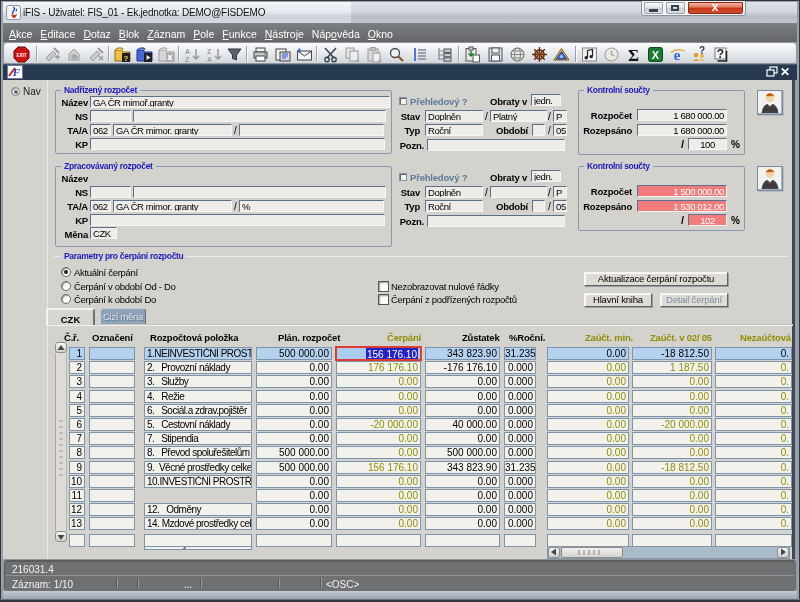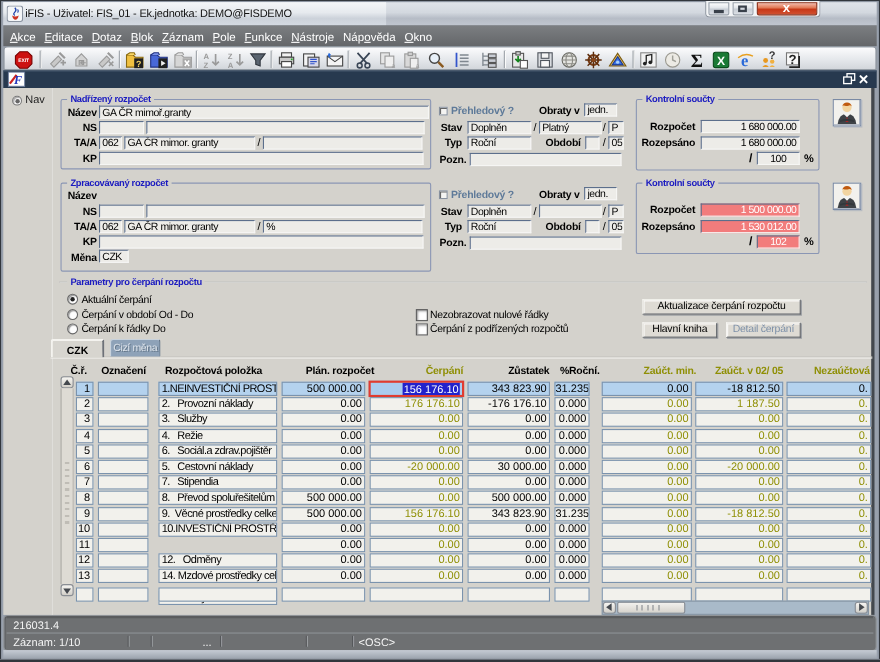--- a/index.html
+++ b/index.html
@@ -332,21 +332,21 @@
 <div class="lbl" style="left:38px;top:229px;width:50px;">Měna</div>
 <div class="fld " style="left:90px;top:227px;width:27px;height:12px;">CZK</div>
 <div class="abs" style="left:54px;top:256px;width:734px;height:1px;background:#85878a;border-bottom:1px solid #eceae6;"></div>
 <div class="glbl" style="left:61px;top:251px;">Parametry pro čerpání rozpočtu</div>
 <div class="abs" style="left:61px;top:267px;width:10px;height:10px;border-radius:50%;background:#fdfdfd;border:1px solid #666;box-shadow:inset 1px 1px 1px #999;"></div>
     <div class="abs" style="left:64px;top:270px;width:4px;height:4px;border-radius:50%;background:#222;"></div>
     <div class="abs" style="left:74px;top:267px;font-size:9.5px;letter-spacing:-0.3px;">Aktuální čerpání</div>
 <div class="abs" style="left:61px;top:281px;width:10px;height:10px;border-radius:50%;background:#fdfdfd;border:1px solid #666;box-shadow:inset 1px 1px 1px #999;"></div>
     <div class="abs" style="left:74px;top:281px;font-size:9.5px;letter-spacing:-0.3px;">Čerpání v období Od - Do</div>
 <div class="abs" style="left:61px;top:294px;width:10px;height:10px;border-radius:50%;background:#fdfdfd;border:1px solid #666;box-shadow:inset 1px 1px 1px #999;"></div>
-    <div class="abs" style="left:74px;top:294px;font-size:9.5px;letter-spacing:-0.3px;">Čerpání k řádky Do</div>
+    <div class="abs" style="left:74px;top:294px;font-size:9.5px;letter-spacing:-0.3px;">Čerpání k období Do</div>
 <div class="abs" style="left:378px;top:281px;width:11px;height:11px;background:#fff;border:1px solid #555;box-shadow:inset 1px 1px 2px #999;"></div>
     <div class="abs" style="left:391px;top:281px;font-size:9.5px;letter-spacing:-0.3px;">Nezobrazovat nulové řádky</div>
 <div class="abs" style="left:378px;top:294px;width:11px;height:11px;background:#fff;border:1px solid #555;box-shadow:inset 1px 1px 2px #999;"></div>
     <div class="abs" style="left:391px;top:294px;font-size:9.5px;letter-spacing:-0.3px;">Čerpání z podřízených rozpočtů</div>
 <div class="btn" style="left:584px;top:272px;width:144px;height:14px;">Aktualizace čerpání rozpočtu</div>
 <div class="btn" style="left:584px;top:293px;width:68px;height:14px;">Hlavní kniha</div>
 <div class="btn" style="left:660px;top:293px;width:68px;height:14px;color:#7d90a8;">Detail čerpání</div>
 <div class="abs" style="left:46px;top:324px;width:747px;height:2px;border-top:1px solid #c6c4be;border-bottom:1px solid #f2f1ed;"></div>
 <div class="abs" style="left:46px;top:308px;width:49px;height:17px;background:#d7d5cf;border-top:2px solid #f4f3ef;border-left:2px solid #f4f3ef;border-right:2px solid #6d7178;border-radius:3px 3px 0 0;text-align:center;font-size:9.5px;font-weight:bold;padding-top:4px;">CZK</div>
 <div class="abs" style="left:100px;top:308px;width:46px;height:16px;background:#8ea2b8;border-top:1px solid #c8d2dc;border-left:1px solid #c8d2dc;border-right:1px solid #5f7183;border-radius:3px 3px 0 0;text-align:center;font-size:9.5px;letter-spacing:-0.3px;white-space:nowrap;color:#dde3ea;text-shadow:1px 1px 0 #66788a;padding-top:2px;">Cizí měna</div>
@@ -410,21 +410,21 @@
     <div class="cell cb" style="left:425px;top:403.8px;width:75px;height:13px;">0.00</div>
     <div class="cell cb" style="left:504px;top:403.8px;width:32px;height:13px;">0.000</div>
     <div class="cell cb olv" style="left:547px;top:403.8px;width:82px;height:13px;">0.00</div>
     <div class="cell cb olv" style="left:632px;top:403.8px;width:80px;height:13px;">0.00</div>
     <div class="cell cb olv" style="left:715px;top:403.8px;width:77px;height:13px;">0.</div>
     <div class="cell cb" style="left:69px;top:418px;width:16px;height:13px;">6</div>
     <div class="cell cl" style="left:89px;top:418px;width:46px;height:13px;"></div>
     <div class="cell cl" style="left:144px;top:418px;width:108px;height:13px;">5.&nbsp;&nbsp;&nbsp;Cestovní náklady</div>
     <div class="cell cb" style="left:256px;top:418px;width:76px;height:13px;">0.00</div>
     <div class="cell cb olv" style="left:336px;top:418px;width:85px;height:13px;">-20 000.00</div>
-    <div class="cell cb" style="left:425px;top:418px;width:75px;height:13px;">30 000.00</div>
+    <div class="cell cb" style="left:425px;top:418px;width:75px;height:13px;">40 000.00</div>
     <div class="cell cb" style="left:504px;top:418px;width:32px;height:13px;">0.000</div>
     <div class="cell cb olv" style="left:547px;top:418px;width:82px;height:13px;">0.00</div>
     <div class="cell cb olv" style="left:632px;top:418px;width:80px;height:13px;">-20 000.00</div>
     <div class="cell cb olv" style="left:715px;top:418px;width:77px;height:13px;">0.</div>
     <div class="cell cb" style="left:69px;top:432.2px;width:16px;height:13px;">7</div>
     <div class="cell cl" style="left:89px;top:432.2px;width:46px;height:13px;"></div>
     <div class="cell cl" style="left:144px;top:432.2px;width:108px;height:13px;">7.&nbsp;&nbsp;&nbsp;Stipendia</div>
     <div class="cell cb" style="left:256px;top:432.2px;width:76px;height:13px;">0.00</div>
     <div class="cell cb olv" style="left:336px;top:432.2px;width:85px;height:13px;">0.00</div>
     <div class="cell cb" style="left:425px;top:432.2px;width:75px;height:13px;">0.00</div>

